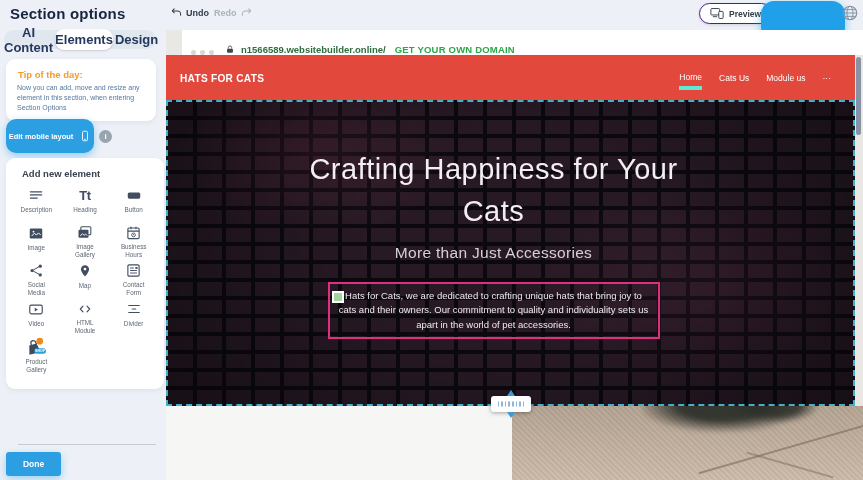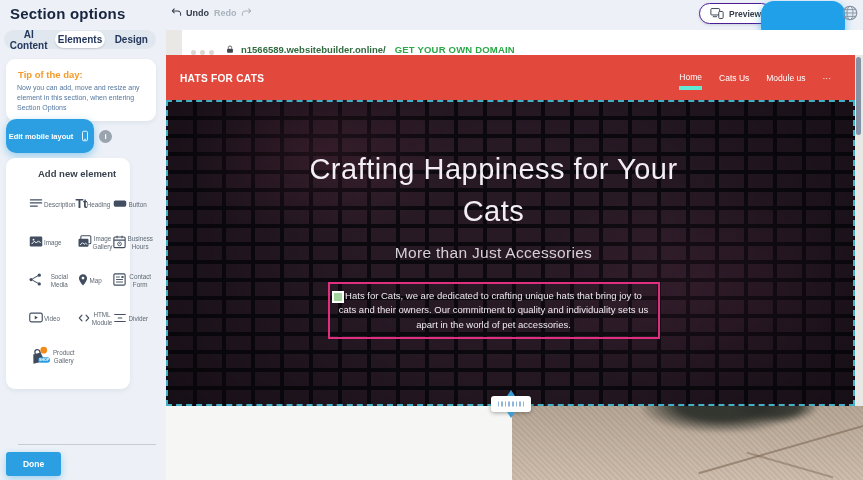--- a/index.html
+++ b/index.html
@@ -18,40 +18,40 @@
   .btn-preview { position:absolute; left:699px; top:3px; height:21px; padding:0 10px; display:flex; align-items:center; gap:5px;
     background:#fff; border:1px solid #4c1d95; border-radius:12px; font-size:8.5px; font-weight:700; color:#333c49;
     box-shadow:0 1px 3px rgba(25,39,82,.15); }
   .btn-republish { position:absolute; left:761px; top:1px; height:40px; padding:0 12px; display:flex; align-items:flex-end; gap:5px;
     background:#1fa0e8; border:none; border-radius:13px; font-size:8.5px; font-weight:700; color:#fff;
     box-shadow:0 3px 9px rgba(31,160,232,.55); }
   .globe { position:absolute; left:841px; top:4px; width:18px; height:18px; color:#8793a3; cursor:pointer; }
 
   
   .tabs { position:absolute; left:4px; top:30px; width:152px; height:19px; background:#e1e7ee; border-radius:11px;
-    display:flex; align-items:center; font-size:10px; font-weight:700; color:#24375c; }
+    display:flex; align-items:center; font-size:13px; font-weight:700; color:#24375c; }
   .tab { flex:1; text-align:center; cursor:pointer; padding:3px 0; }
   .tab.active { background:#fff; border-radius:9px; margin:0 2px; box-shadow:0 1px 2px rgba(0,0,0,.15); }
 
   .tip-card { position:absolute; left:6px; top:59px; width:150px; height:62px; background:#fff; border-radius:9px;
     box-shadow:0 2px 5px rgba(30,50,90,.07); }
   .tip-title { margin:10px 12px 3px; font-size:9.5px; font-weight:700; color:#f39b2a; }
   .tip-body { margin:0 11px; font-size:7px; line-height:1.45; color:#54779e; }
 
   .edit-mobile { position:absolute; left:6px; top:119px; width:88px; height:34px; border:none; border-radius:10px;
     background:#2b9fe2; display:flex; align-items:center; justify-content:center; gap:6px; color:#fff;
     font-size:7.5px; font-weight:700; box-shadow:0 3px 8px rgba(43,159,226,.45); }
   .info { position:absolute; left:99px; top:130px; width:13px; height:13px; border-radius:50%; background:#9aa4ae;
     color:#fff; font-size:8px; font-weight:700; text-align:center; line-height:13px; cursor:pointer; }
 
-  .add-card { position:absolute; left:6px; top:158px; width:124px; height:231px; background:#fff; border-radius:9px;
-    box-shadow:0 2px 5px rgba(30,50,90,.07);padding-left:16px; }
+  .add-card { position:absolute; left:6px; top:158px; width:158px; height:231px; background:#fff; border-radius:9px;
+    box-shadow:0 2px 5px rgba(30,50,90,.07); }
   .add-title { margin:10px 0 4px 16px; font-size:9.5px; font-weight:600; color:#39424e; }
   .egrid { display:grid; grid-template-columns:repeat(3,1fr); padding:0 6px; }
-  .cell { height:38px; display:flex; flex-direction:row; align-items:center; padding-top:3px; cursor:pointer; }
+  .cell { height:38px; display:flex; flex-direction:column; align-items:center; padding-top:3px; cursor:pointer; }
   .cell .ic { height:18px; display:flex; align-items:center; justify-content:center; color:#424e60; }
   .cell .lbl { font-size:6.3px; color:#5d6773; text-align:center; line-height:1.25; margin-top:2px; max-width:36px; }
   .glyph { font-size:13px; font-weight:700; color:#424e60; letter-spacing:-.5px; }
 
   .pdivider { position:absolute; left:18px; top:444px; width:138px; height:1px; background:#c7ccd4; }
   .done { position:absolute; left:6px; top:452px; width:55px; height:24px; border:none; border-radius:3px;
     background:#2b9fe2; color:#fff; font-size:8.5px; font-weight:700; box-shadow:0 3px 8px rgba(43,159,226,.4); }
 
   
   .web { position:absolute; left:166px; top:30px; width:697px; height:450px; background:#e9e8e5; }

